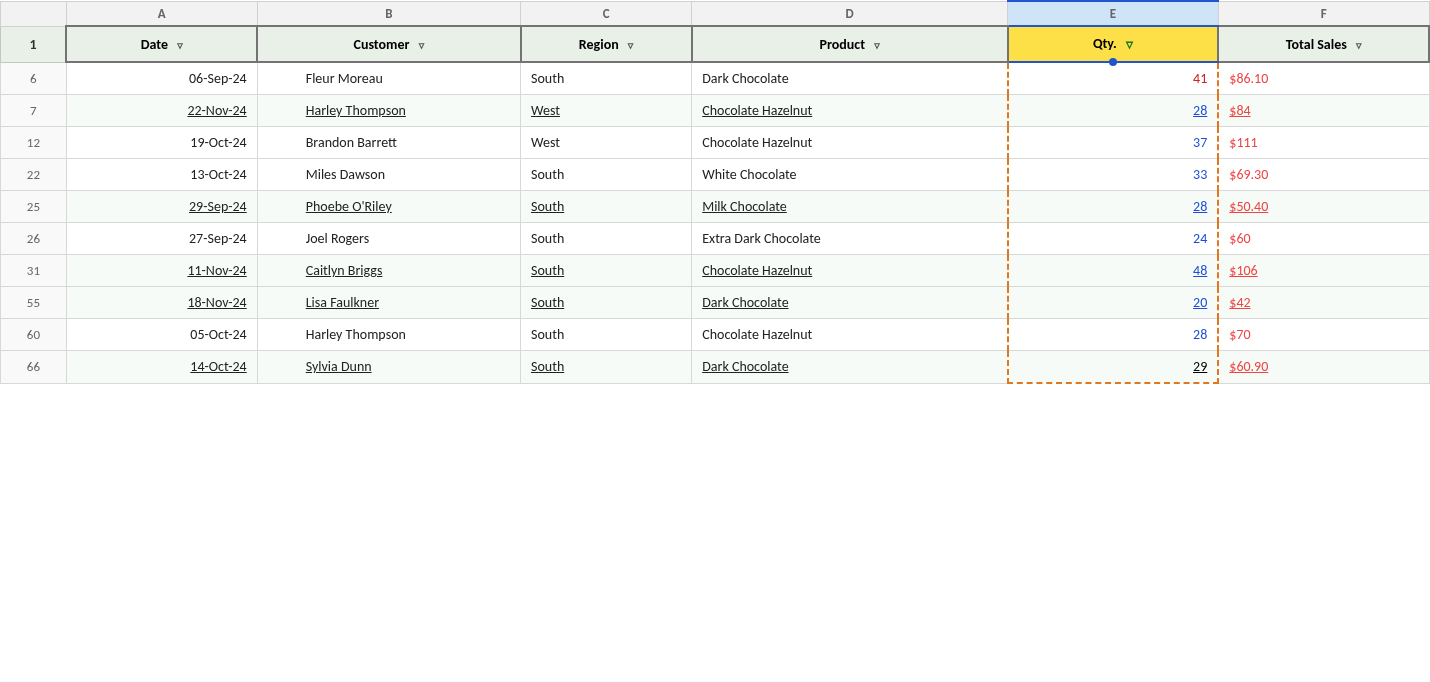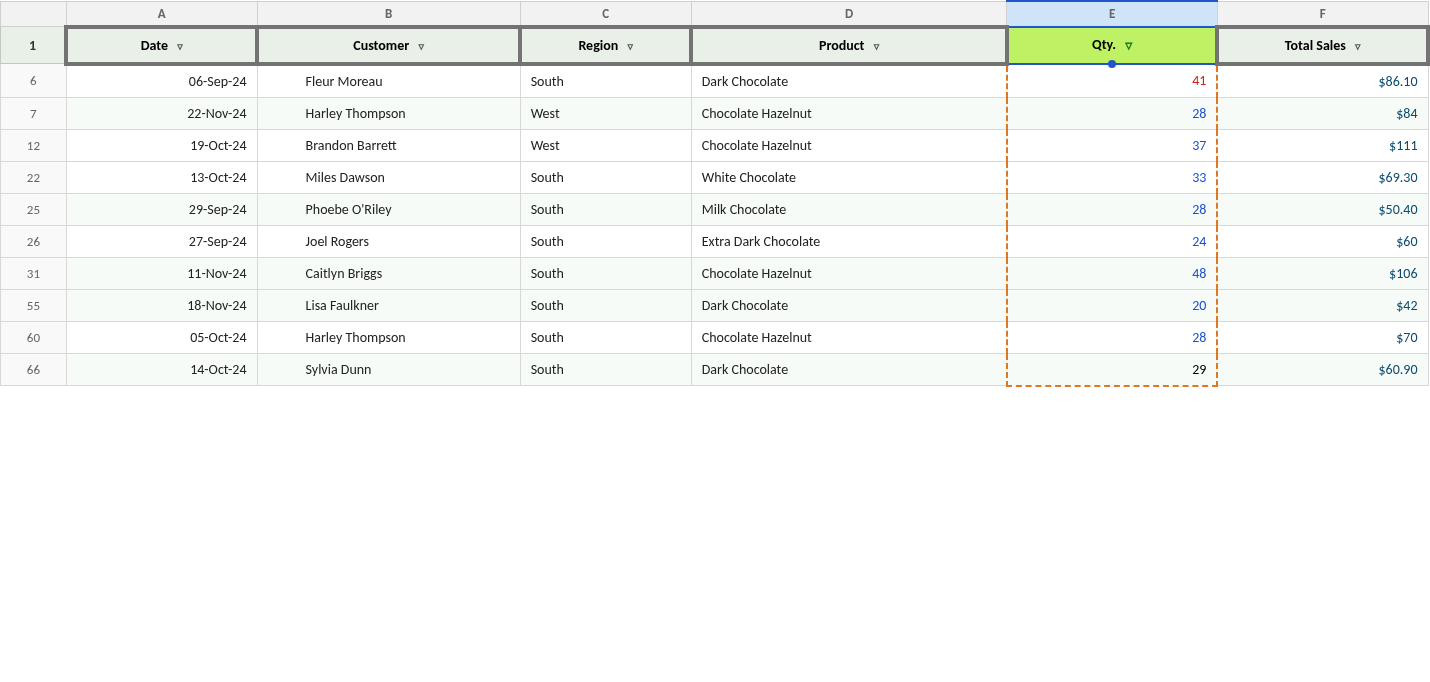--- a/index.html
+++ b/index.html
@@ -38,21 +38,21 @@
       font-size: 13px;
       border: 1px solid #d0d0d0;
       padding: 4px 8px;
       user-select: none;
     }
     
     .header-cell {
       background: #e8f0e8;
       font-weight: bold;
       text-align: center;
-      border: 4px solid #737373;
+      border: 2px solid #737373;
       padding: 8px 10px;
       white-space: nowrap;
       margin-left: 28px;
     }
     
     .data-cell {
       border: 1px solid #d8d8d8;
       padding: 7px 10px;
       background: #fff;
       white-space: nowrap;
@@ -72,41 +72,42 @@
       color: #cc2222;
     }
     .data-cell.col-e-last {
       border-left: 2px dashed #e07820;
       border-right: 2px dashed #e07820;
       border-bottom: 2px dashed #e07820;
       text-align: right;
       color: #000000;
     }
     .data-cell.col-f {
-      text-align: right;
-      color: #0c4a6e;
+      text-align: left;
+      color: #ef4444;
     }
     .data-cell.col-a {
       text-align: right;
       color: #222;
     }
     .data-cell.col-b {
       color: #222;
       padding-left: 48px;
     }
     .data-cell.col-c {
       color: #222;
       margin-top: 12px;
     }
     .data-cell.col-d {
       color: #222;
     }
     
     tr.stripe .data-cell {
       background: #f7fbf7;
+      text-decoration: underline;
     }
     tr.stripe .data-cell.col-e,
     tr.stripe .data-cell.col-e-first,
     tr.stripe .data-cell.col-e-last {
       background: #f7fbf7;
     }
     
     .row-num-data {
       background: #f9f9f9;
       color: #666;
@@ -137,21 +138,21 @@
       color: #1a7a1a;
     }
     
     .corner-cell {
       background: #f2f2f2;
       border: 1px solid #d0d0d0;
       width: 50px;
     }
     
     .header-e-special {
-      background: #bef264;
+      background: #fde047;
       font-weight: bold;
       text-align: center;
       border-top: 2px solid #2255cc;
       border-left: 2px solid #2255cc;
       border-right: 2px dashed #e07820;
       border-bottom: 2px solid #2255cc;
       padding: 8px 10px;
       white-space: nowrap;
       position: relative;
     }

